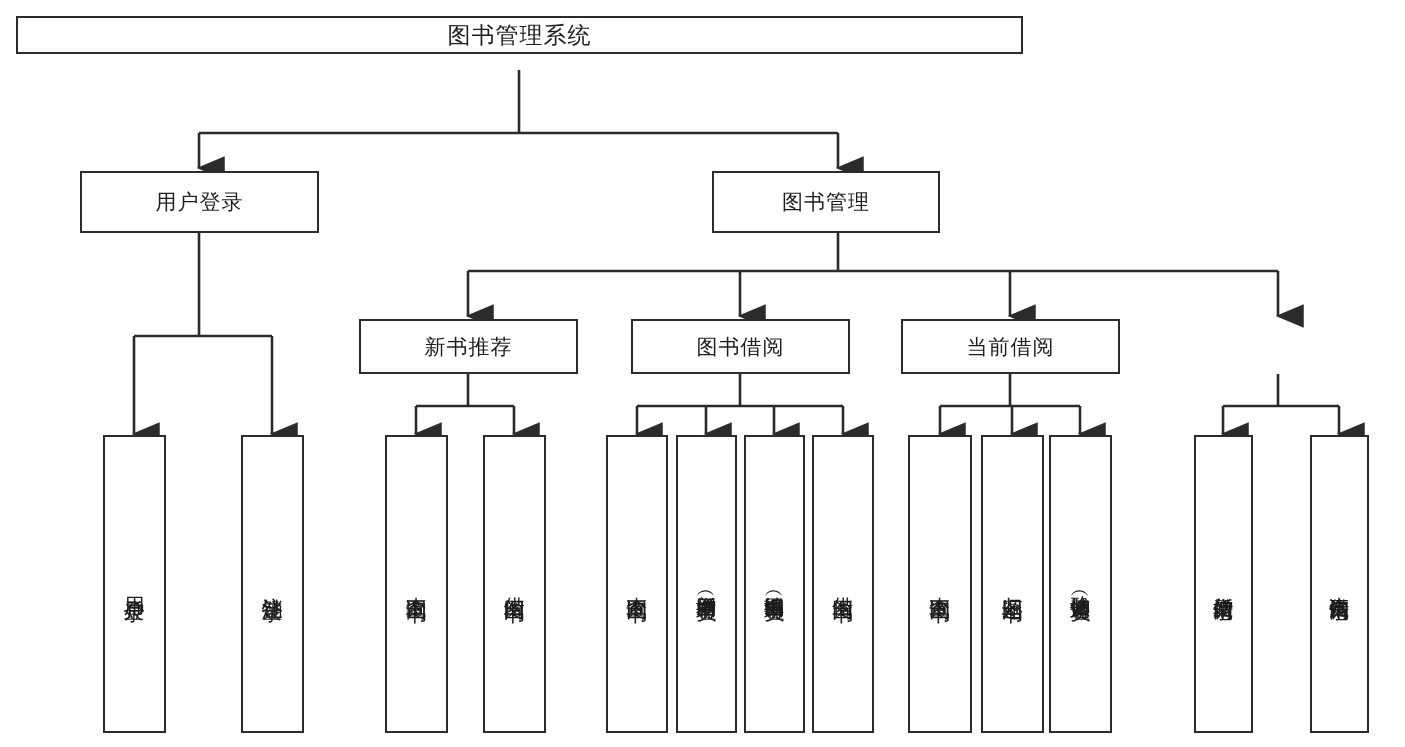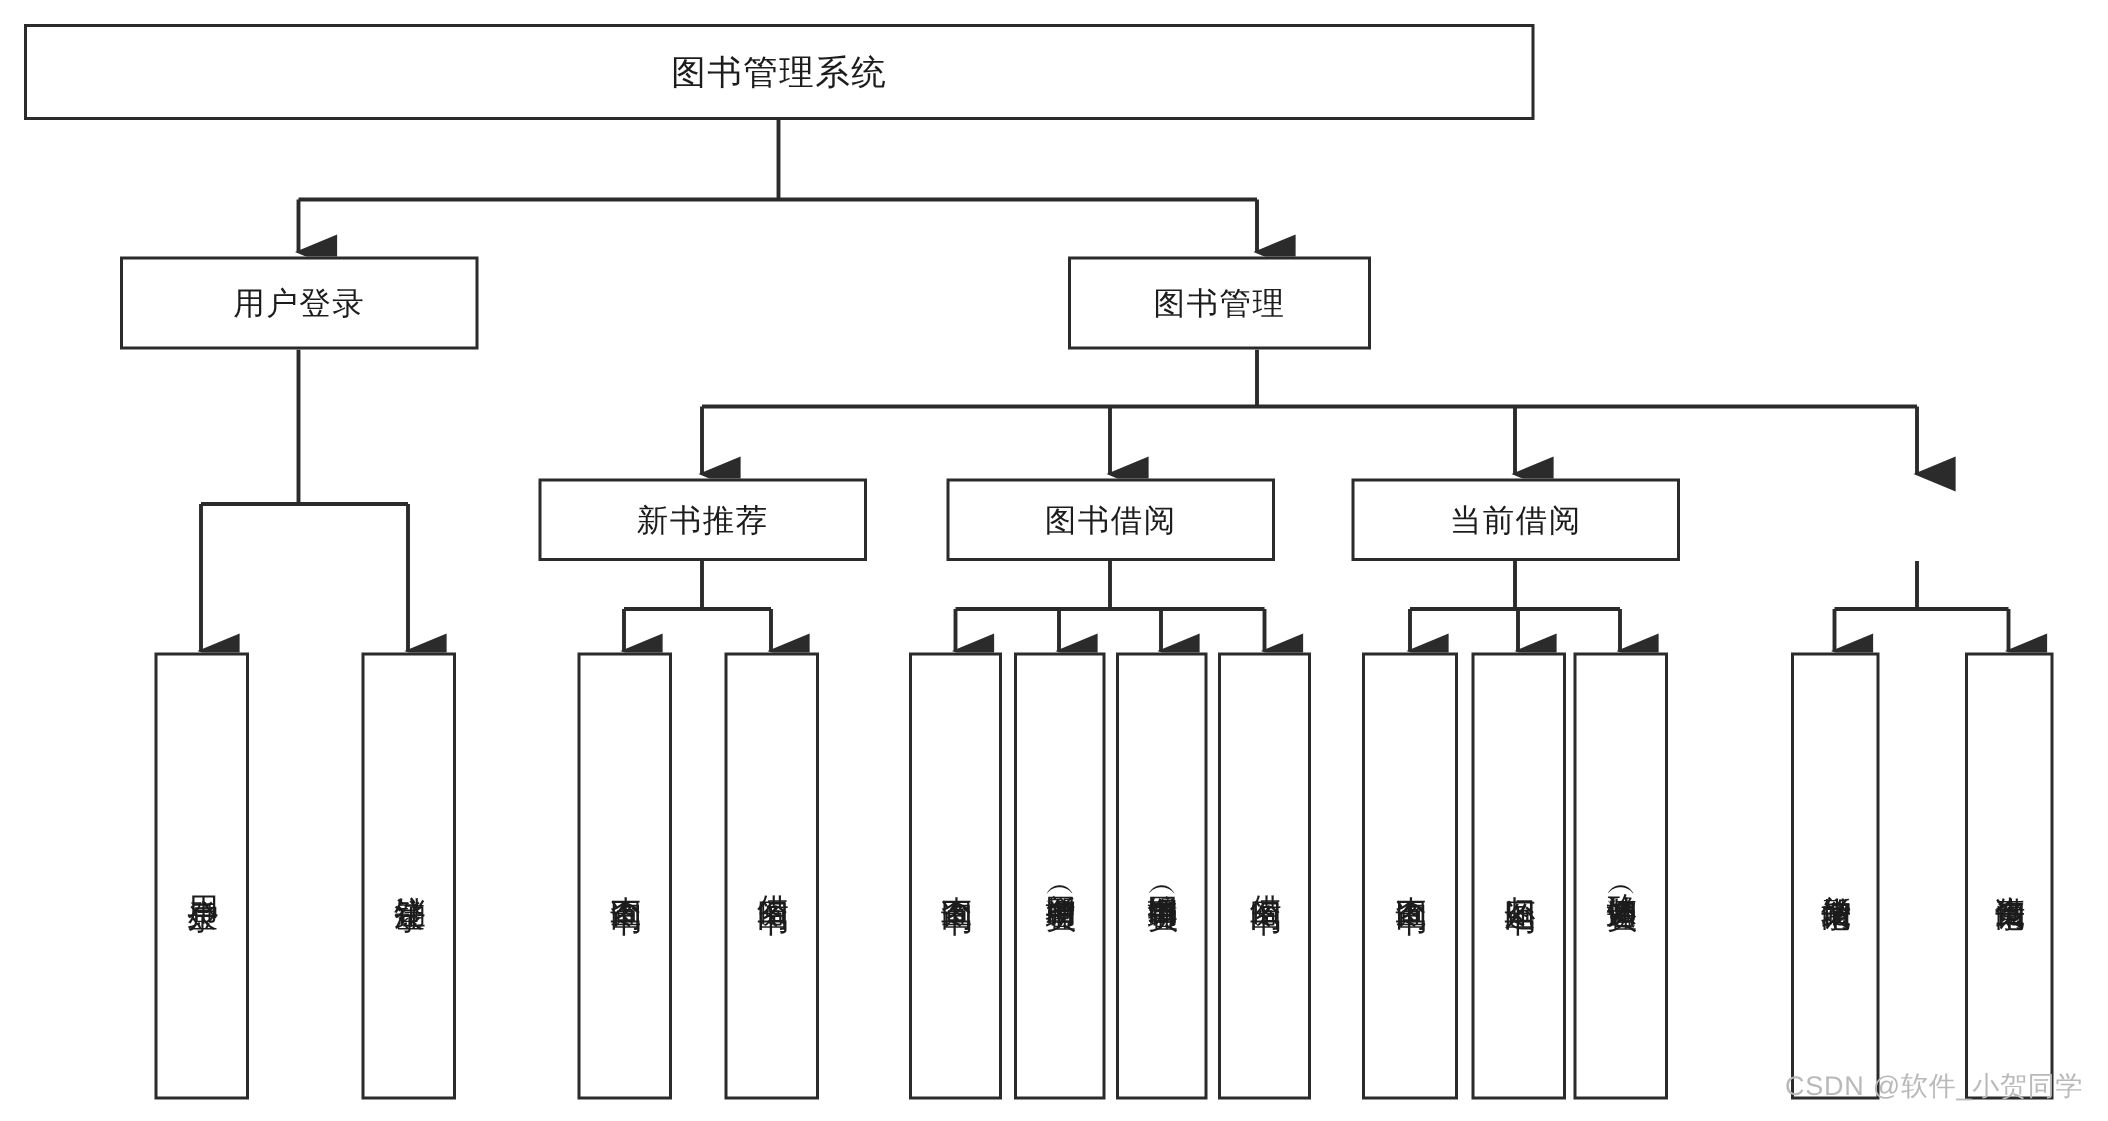--- a/index.html
+++ b/index.html
@@ -128,28 +128,28 @@
       <path d="M 1012 406 L 1012 434" marker-end="url(#arrow)"></path>
       <path d="M 1080 406 L 1080 434" marker-end="url(#arrow)"></path>
 
       <path d="M 1278 374 L 1278 406"></path>
       <path d="M 1223 406 L 1339 406"></path>
       <path d="M 1223 406 L 1223 434" marker-end="url(#arrow)"></path>
       <path d="M 1339 406 L 1339 434" marker-end="url(#arrow)"></path>
     </g>
   </svg>
 
-  <div class="node h root" style="left:16px; top:16px; width:1007px; height:64px;">
+  <div class="node h root" style="left:16px; top:16px; width:1007px; height:38px;">
     <span>图书管理系统</span>
   </div>
 
   <div class="node h lvl2" style="left:80px; top:171px; width:239px; height:62px;">
     <span>用户登录</span>
   </div>
-  <div class="node h lvl2" style="left:712px; top:171px; width:202px; height:62px;">
+  <div class="node h lvl2" style="left:712px; top:171px; width:228px; height:62px;">
     <span>图书管理</span>
   </div>
 
   <div class="node h lvl2" style="left:359px; top:319px; width:219px; height:55px;text-align:right;">
     <span>新书推荐</span>
   </div>
   <div class="node h lvl2" style="left:631px; top:319px; width:219px; height:55px;">
     <span>图书借阅</span>
   </div>
   <div class="node h lvl2" style="left:901px; top:319px; width:219px; height:55px;">
@@ -193,15 +193,14 @@
     <span class="vtext">确认归还（管理员）</span>
   </div>
 
   <div class="leaf tall" style="left:1194px; top:435px; width:59px; height:298px;">
     <span class="vtext">新增借阅记录</span>
   </div>
   <div class="leaf tall" style="left:1310px; top:435px; width:59px; height:298px;">
     <span class="vtext">查询借阅记录</span>
   </div>
 
-  <div class="watermark">CSDN @软件_小贺同学</div>
 
 </div>
 
 </body></html>

